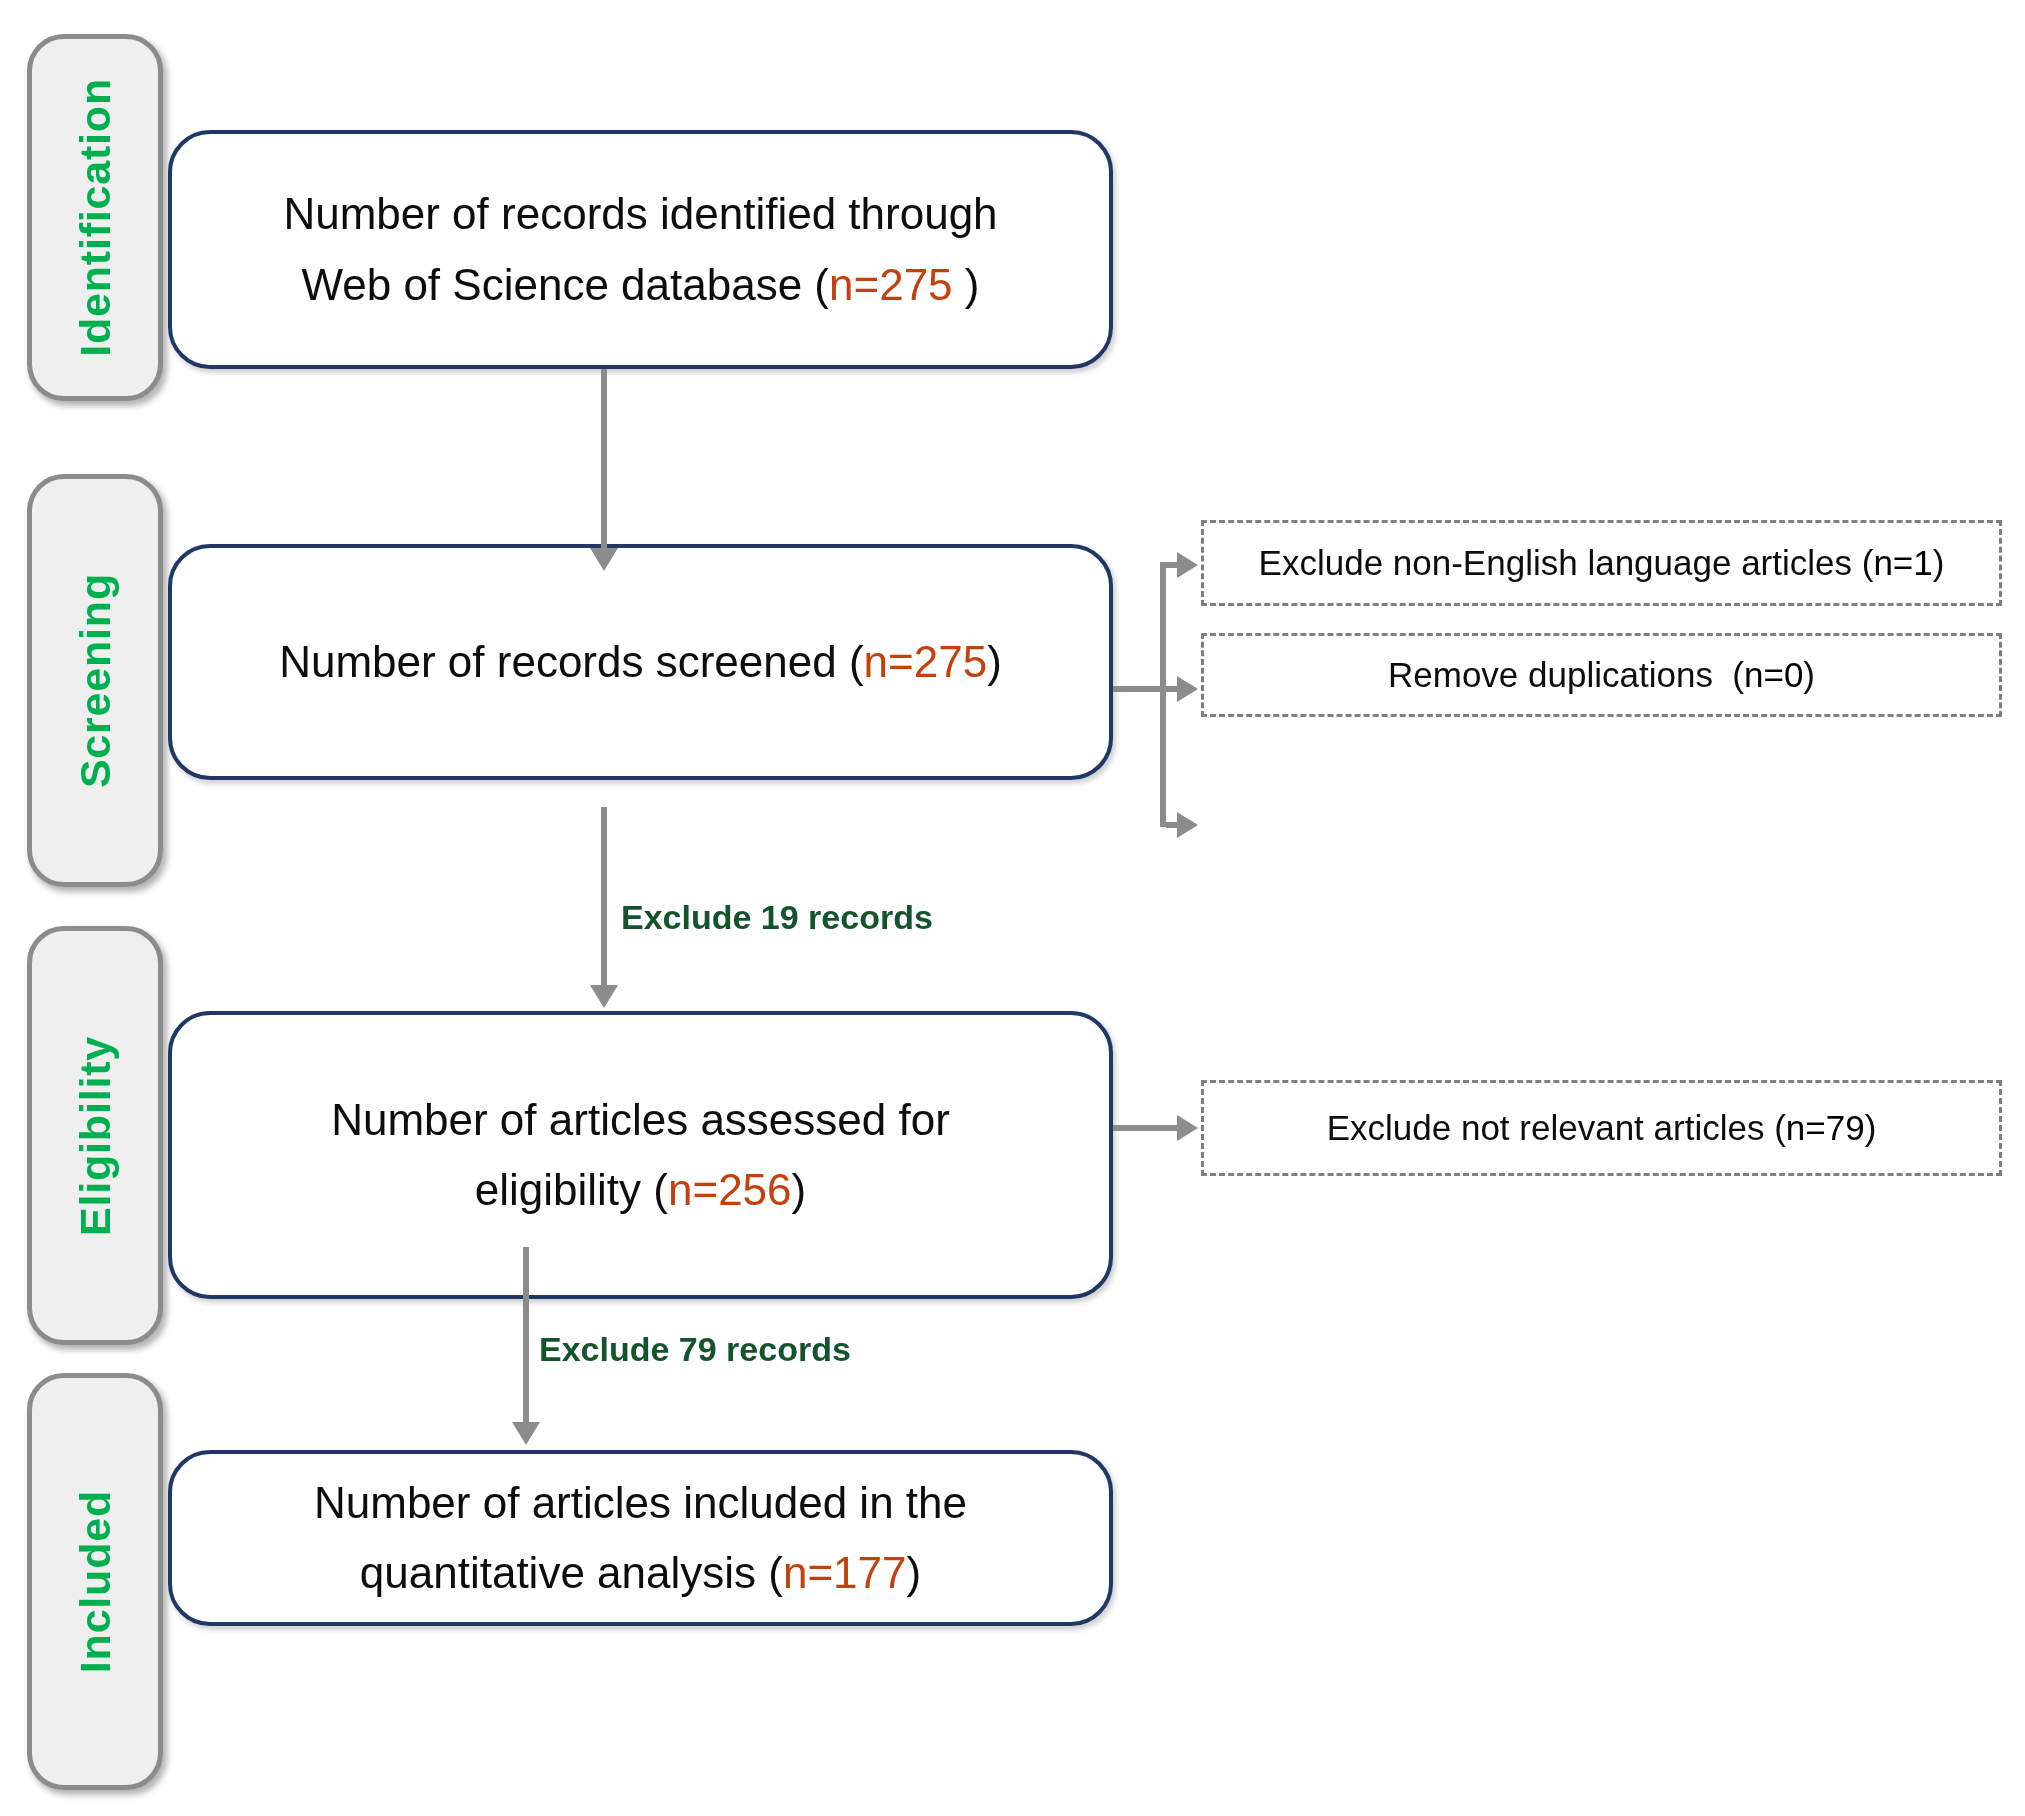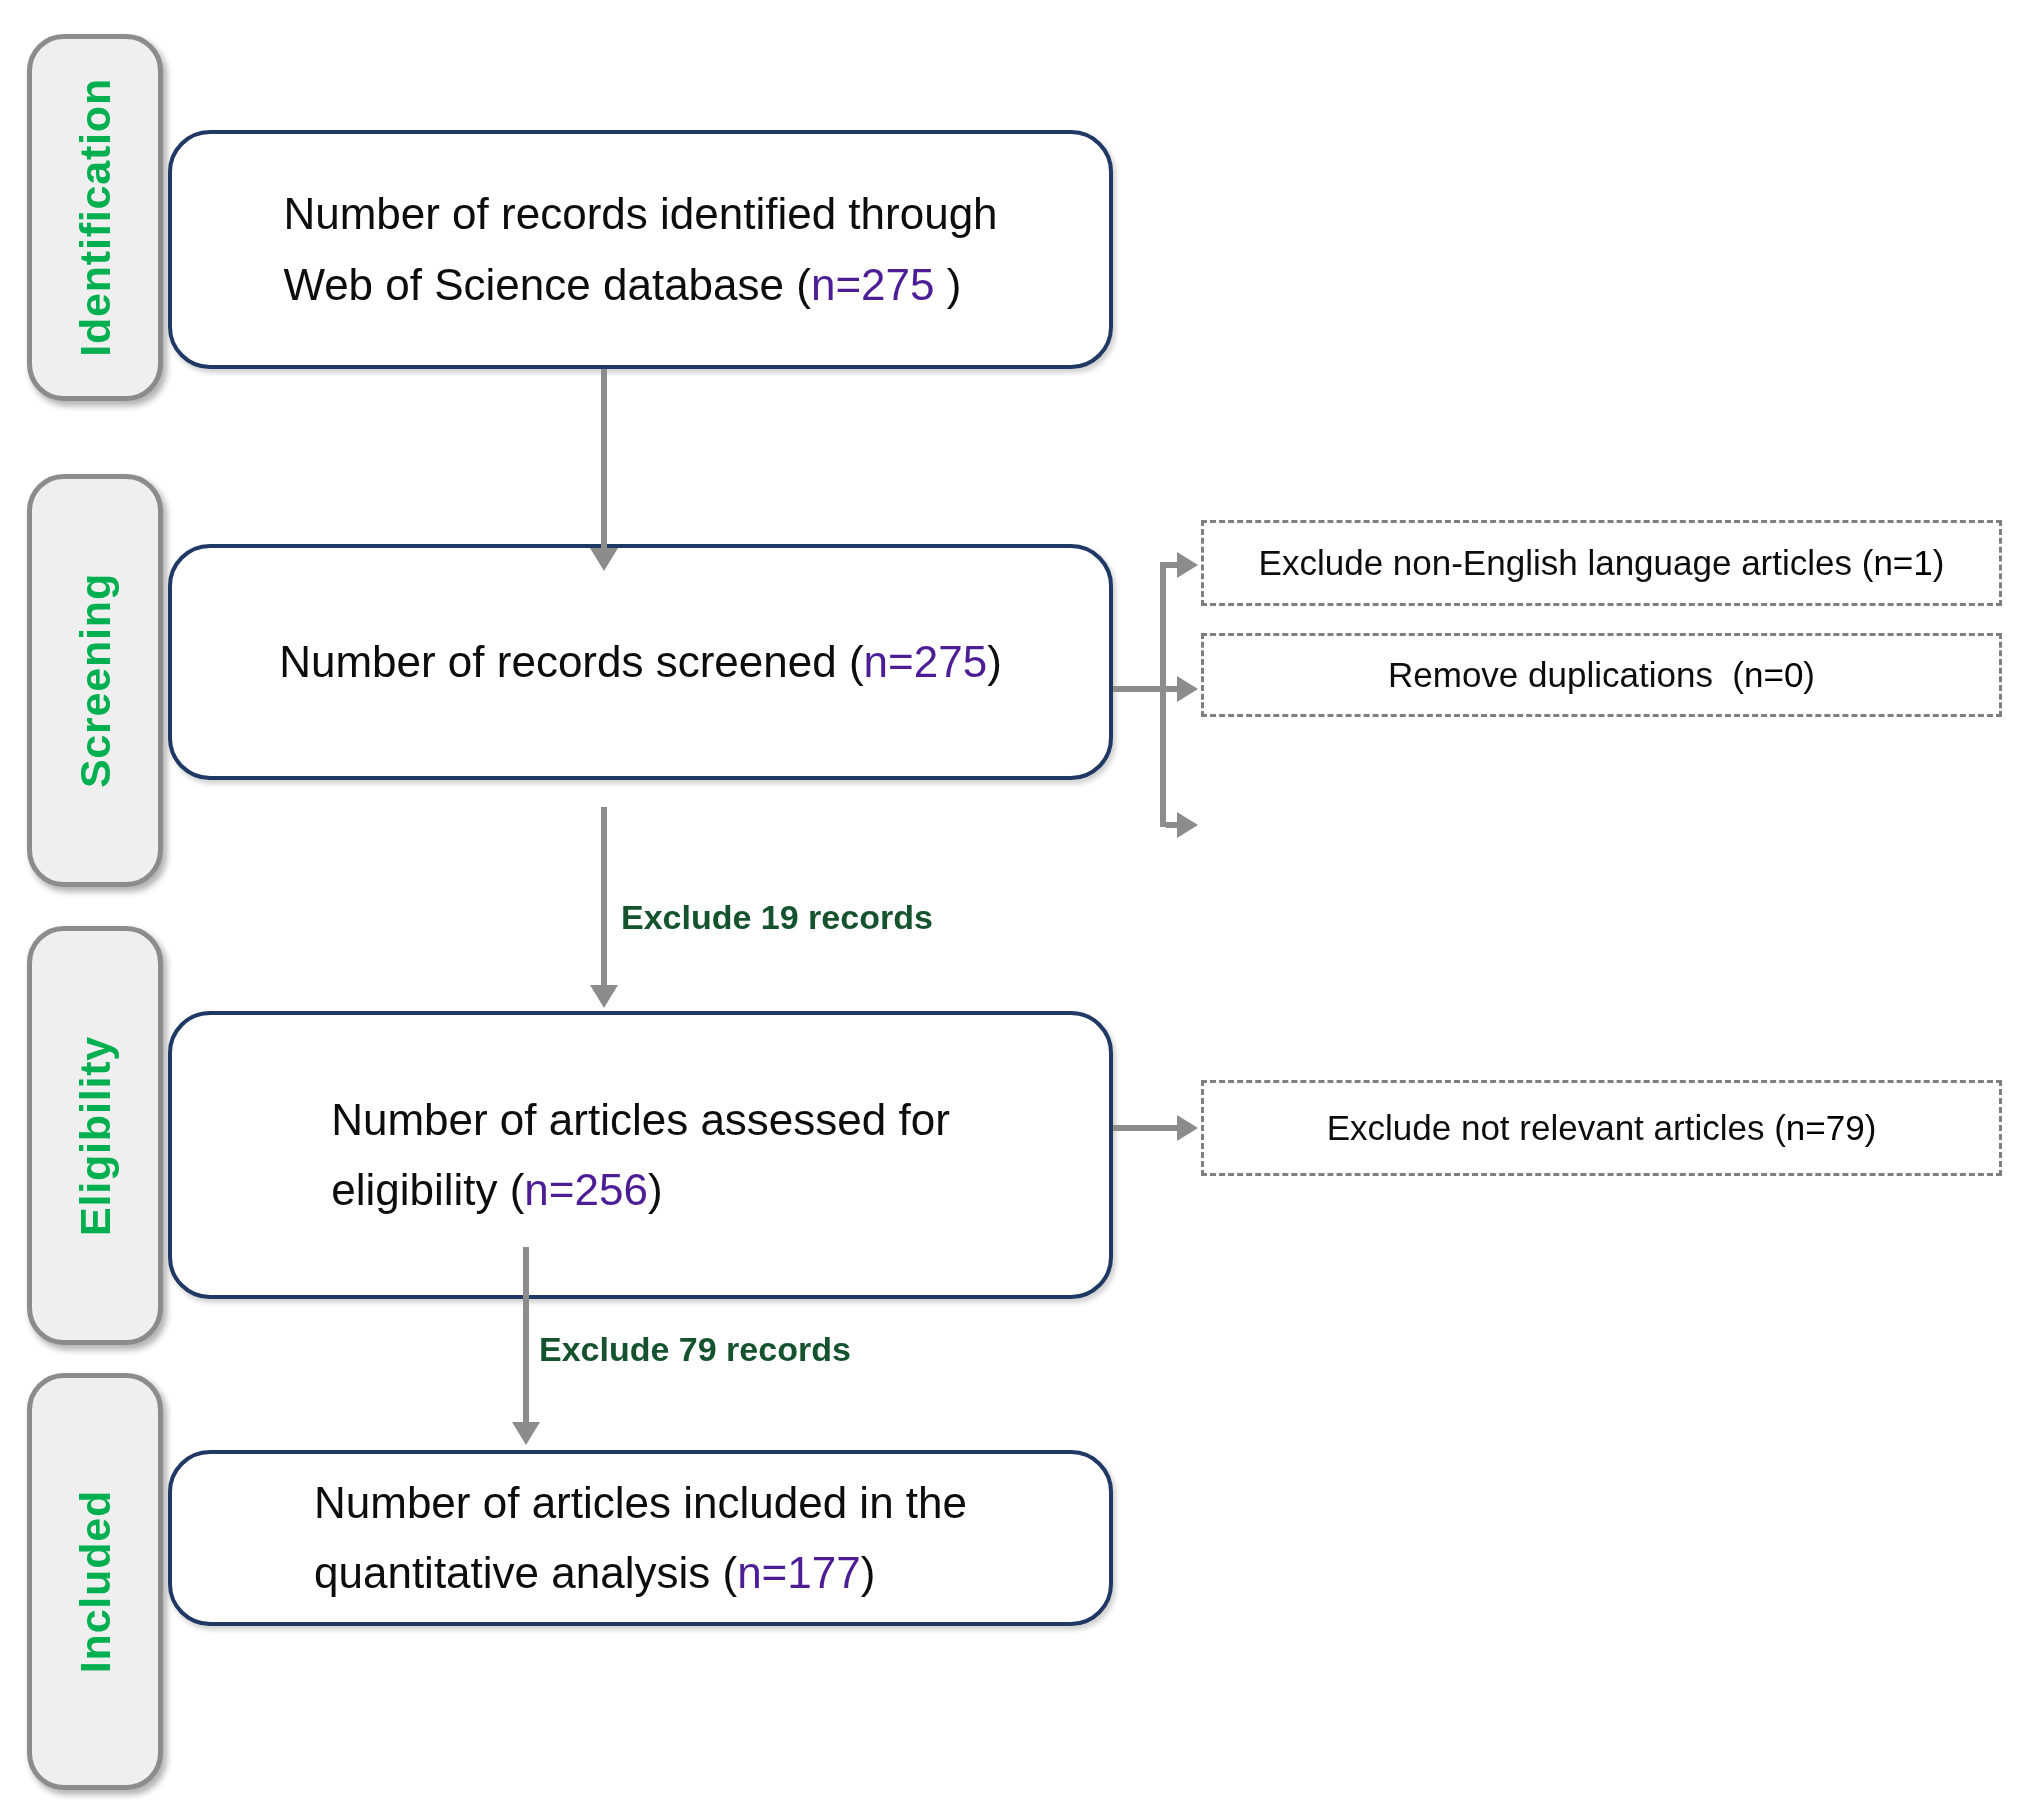--- a/index.html
+++ b/index.html
@@ -43,20 +43,21 @@
     position: absolute;
     left: 168px;
     width: 945px;
     background: #ffffff;
     border: 4.6px solid #1F3864;
     border-radius: 42px;
     box-shadow: 2.3px 3.8px 5.4px rgba(0,0,0,0.18);
     display: flex;
     align-items: center;
     justify-content: center;
+    text-align: center;
     font-size: 44px;
     line-height: 1.6;
     color: #0d0d0d;
   }
 
   
   .excl-box {
     position: absolute;
     left: 1201px;
     width: 801px;
@@ -64,21 +65,21 @@
     border: 3.8px dashed #7f7f7f;
     display: flex;
     align-items: center;
     justify-content: center;
     text-align: center;
     font-size: 35px;
     line-height: 1.55;
     color: #0d0d0d;
   }
 
-  .green { color: #4c1d95; }
+  .green { color: #c2410c; }
   .red   { color: #000000; }
   .bind  { white-space: pre-wrap; }
 
   
   .vline, .hline { position: absolute; background: #8c8c8c; }
   .vline { width: 6.1px; }
   .hline { height: 6.1px; }
   .head-down {
     position: absolute; width: 0; height: 0;
     border-left: 14.5px solid transparent;

